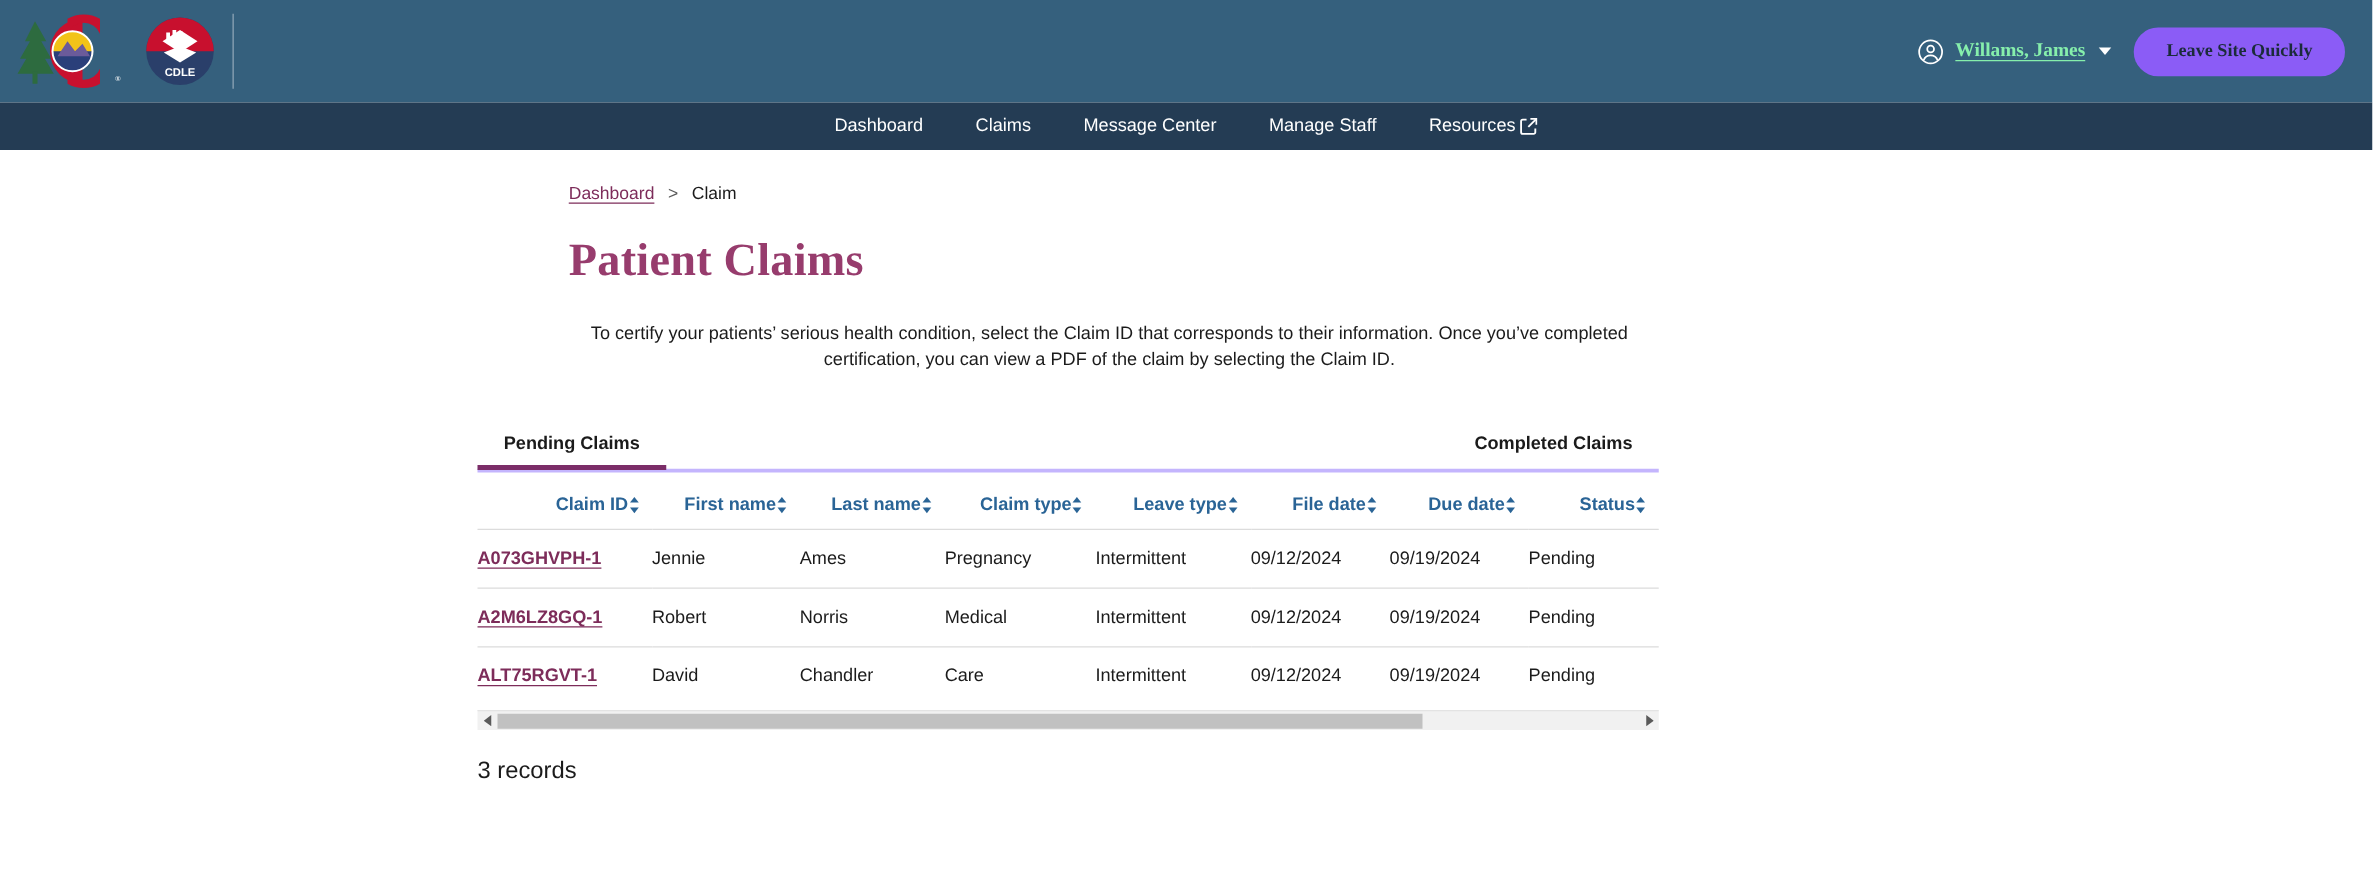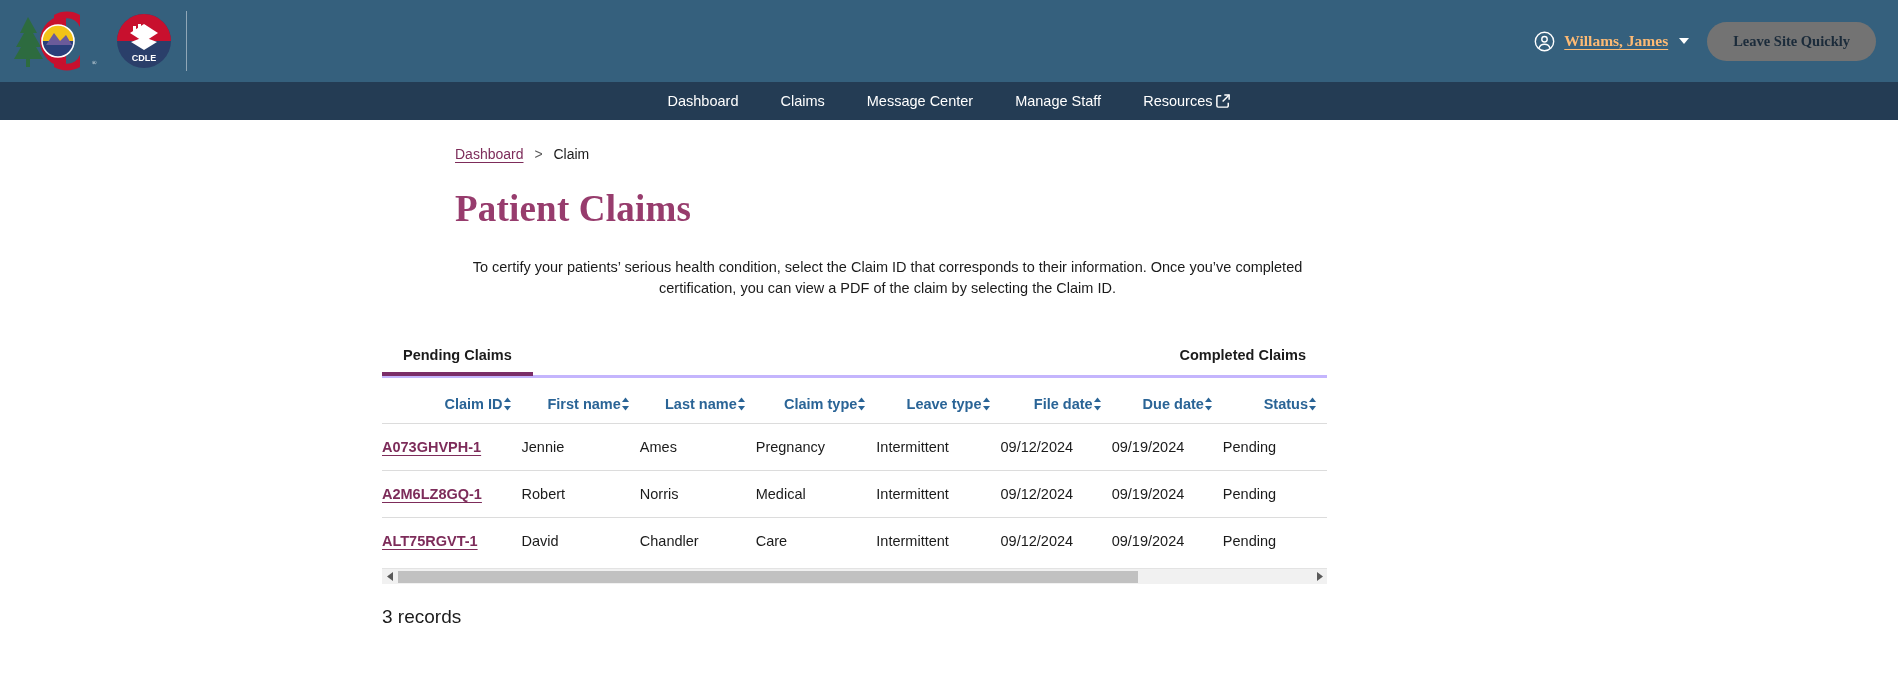--- a/index.html
+++ b/index.html
@@ -41,36 +41,36 @@
     font-size: 15.5px; font-weight: 700; letter-spacing: .1px;
   }
   .brand-dept {
     font-size: 11.5px; font-weight: 400; margin-top: 5px;
     color: #e9eef2; letter-spacing: .15px;
   }
 
   .banner-right { display: flex; align-items: center; gap: 18px; }
   .user-menu {
     display: flex; align-items: center; gap: 9px;
-    color: #fdba74; cursor: pointer;
+    color: #86efac; cursor: pointer;
   }
   .user-icon { width: 21px; height: 21px; display: block; }
   .user-name {
     font-family: "Liberation Serif", serif;
     font-size: 15.5px; font-weight: 700;
     text-decoration: underline; text-underline-offset: 3px;
   }
   .caret-down {
     width: 0; height: 0; margin-left: 2px;
     border-left: 5px solid transparent;
     border-right: 5px solid transparent;
     border-top: 6px solid #ffffff;
   }
   .leave-btn {
-    background: #737373; color: #1b2b3a;
+    background: #8b5cf6; color: #1b2b3a;
     font-family: "Liberation Serif", serif;
     font-size: 14.5px; font-weight: 700;
     border: none; border-radius: 22px;
     padding: 11px 26px; cursor: pointer;
     white-space: nowrap;
   }
 
   
   .navbar {
     height: 38px;

